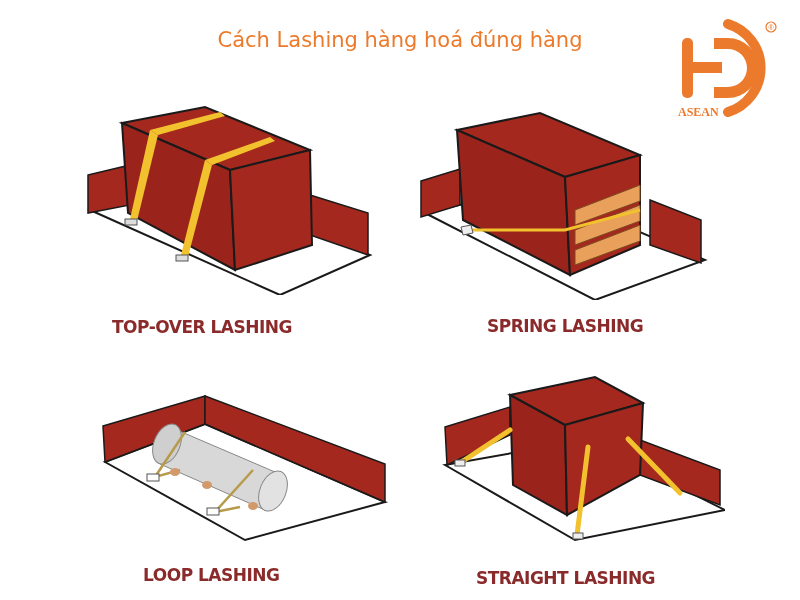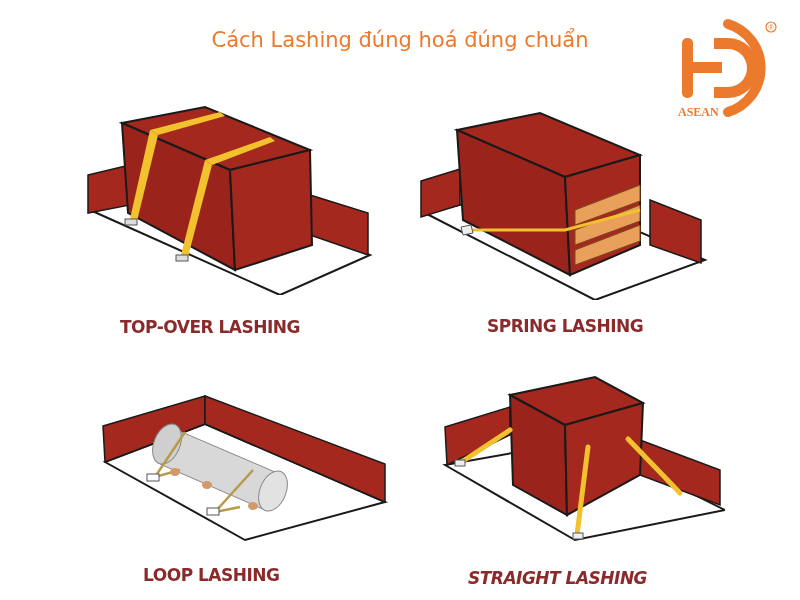--- a/index.html
+++ b/index.html
@@ -6,21 +6,21 @@
   body{width:800px;height:600px;position:relative;overflow:hidden;font-family:"Liberation Sans",sans-serif;}
   .title{position:absolute;left:0;top:28px;width:800px;text-align:center;font-family:"DejaVu Sans",sans-serif;font-size:21px;color:#ec7a2c;}
   .logo{position:absolute;left:676px;top:16px;width:110px;height:104px;}
   .panel{position:absolute;}
   .label{position:absolute;font-family:"DejaVu Sans",sans-serif;font-weight:bold;font-size:17px;color:#8a2a2a;letter-spacing:-0.5px;white-space:nowrap;}
   svg{display:block;}
 </style>
 </head>
 <body>
 
-<div class="title">Cách Lashing đúng hoá đúng chuẩn</div>
+<div class="title">Cách Lashing hàng hoá đúng hàng</div>
 
 <div class="logo">
   <svg width="110" height="104" viewBox="0 0 110 104">
     <rect x="6" y="22" width="11" height="60" rx="5" fill="#ec7a2c"></rect>
     <rect x="6" y="46" width="40" height="11" fill="#ec7a2c"></rect>
     <path d="M38 22 h14 a30 30 0 0 1 0 60 h-14 v-11 h14 a19 19 0 0 0 0 -38 h-14 z" fill="#ec7a2c"></path>
     <path d="M52 8 a46 46 0 0 1 0 88" stroke="#ec7a2c" stroke-width="10" fill="none" stroke-linecap="round"></path>
     <circle cx="95" cy="11" r="5" stroke="#ec7a2c" stroke-width="1.2" fill="none"></circle>
     <text x="95" y="14" font-size="7" text-anchor="middle" fill="#ec7a2c" font-family="Liberation Sans, sans-serif">®</text>
     <text x="2" y="100" font-size="12" font-weight="bold" fill="#ec7a2c" font-family="Liberation Serif, serif">ASEAN</text>
@@ -43,21 +43,21 @@
     <polygon points="150,75 230,55 232,150 155,175" fill="#a5281f" stroke="#1a1a1a" stroke-width="2"></polygon>
 
     <polygon points="70,35 140,17 145,21 78,40" fill="#f2c12e"></polygon>
     <polygon points="125,65 190,42 195,46 132,70" fill="#f2c12e"></polygon>
 
     <polygon points="70,35 78,40 57,126 50,124" fill="#f2c12e"></polygon>
     <polygon points="125,65 132,70 108,162 101,160" fill="#f2c12e"></polygon>
     <rect x="45" y="124" width="12" height="6" fill="#ddd" stroke="#555"></rect>
     <rect x="96" y="160" width="12" height="6" fill="#ddd" stroke="#555"></rect>
   </svg>
-  <div class="label" style="left:40px;top:222px;">TOP-OVER LASHING</div>
+  <div class="label" style="left:32px;top:222px;">TOP-OVER LASHING</div>
 </div>
 
 <div class="panel" style="left:415px;top:105px;">
   <svg width="310" height="195" viewBox="0 0 310 195">
     <polygon points="10,108 180,195 290,155 120,82" fill="#fff" stroke="#1a1a1a" stroke-width="2"></polygon>
     <polygon points="6,76 45,64 45,100 6,112" fill="#a5281f" stroke="#1a1a1a" stroke-width="1.5"></polygon>
     <polygon points="235,95 286,115 286,158 235,140" fill="#a5281f" stroke="#1a1a1a" stroke-width="1.5"></polygon>
     <polygon points="42,25 125,8 225,50 150,72" fill="#a5281f" stroke="#1a1a1a" stroke-width="2"></polygon>
     <polygon points="42,25 150,72 155,170 48,115" fill="#9a241c" stroke="#1a1a1a" stroke-width="2"></polygon>
     <polygon points="150,72 225,50 225,140 155,170" fill="#a5281f" stroke="#1a1a1a" stroke-width="2"></polygon>
@@ -108,14 +108,14 @@
     <polygon points="85,30 140,60 142,150 88,120" fill="#9a241c" stroke="#1a1a1a" stroke-width="2"></polygon>
     <polygon points="140,60 218,38 215,110 142,150" fill="#a5281f" stroke="#1a1a1a" stroke-width="2"></polygon>
     <g stroke="#f2c12e" stroke-width="5" stroke-linecap="round">
       <line x1="85" y1="65" x2="35" y2="98"></line>
       <line x1="163" y1="82" x2="152" y2="170"></line>
       <line x1="203" y1="74" x2="255" y2="128"></line>
     </g>
     <rect x="30" y="95" width="10" height="6" fill="#eee" stroke="#555"></rect>
     <rect x="148" y="168" width="10" height="6" fill="#eee" stroke="#555"></rect>
   </svg>
-  <div class="label" style="left:43px;top:203px;font-style:italic;">STRAIGHT LASHING</div>
+  <div class="label" style="left:51px;top:203px;">STRAIGHT LASHING</div>
 </div>
 
 </body></html>

